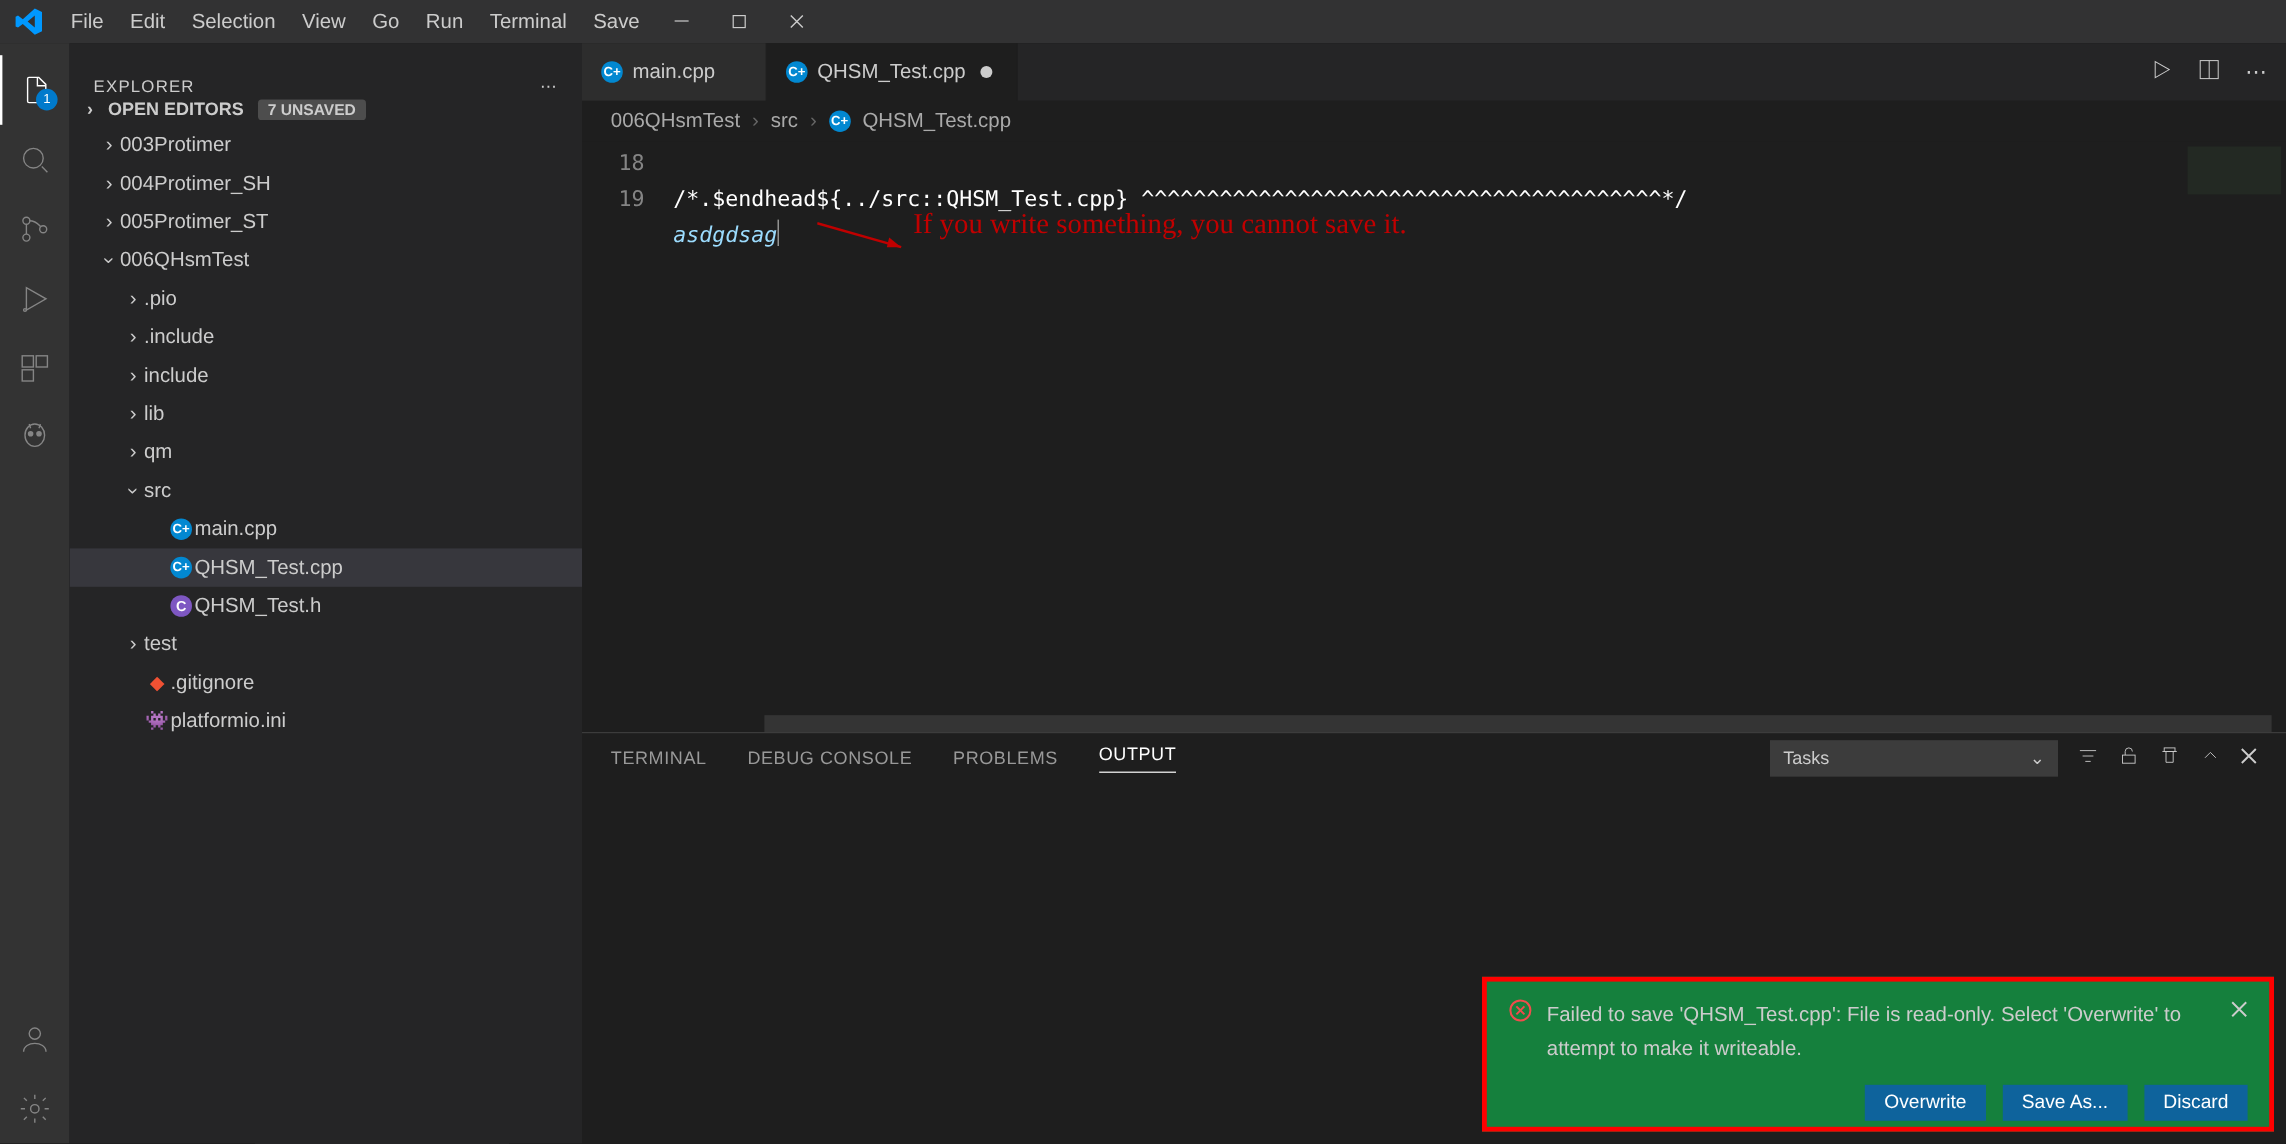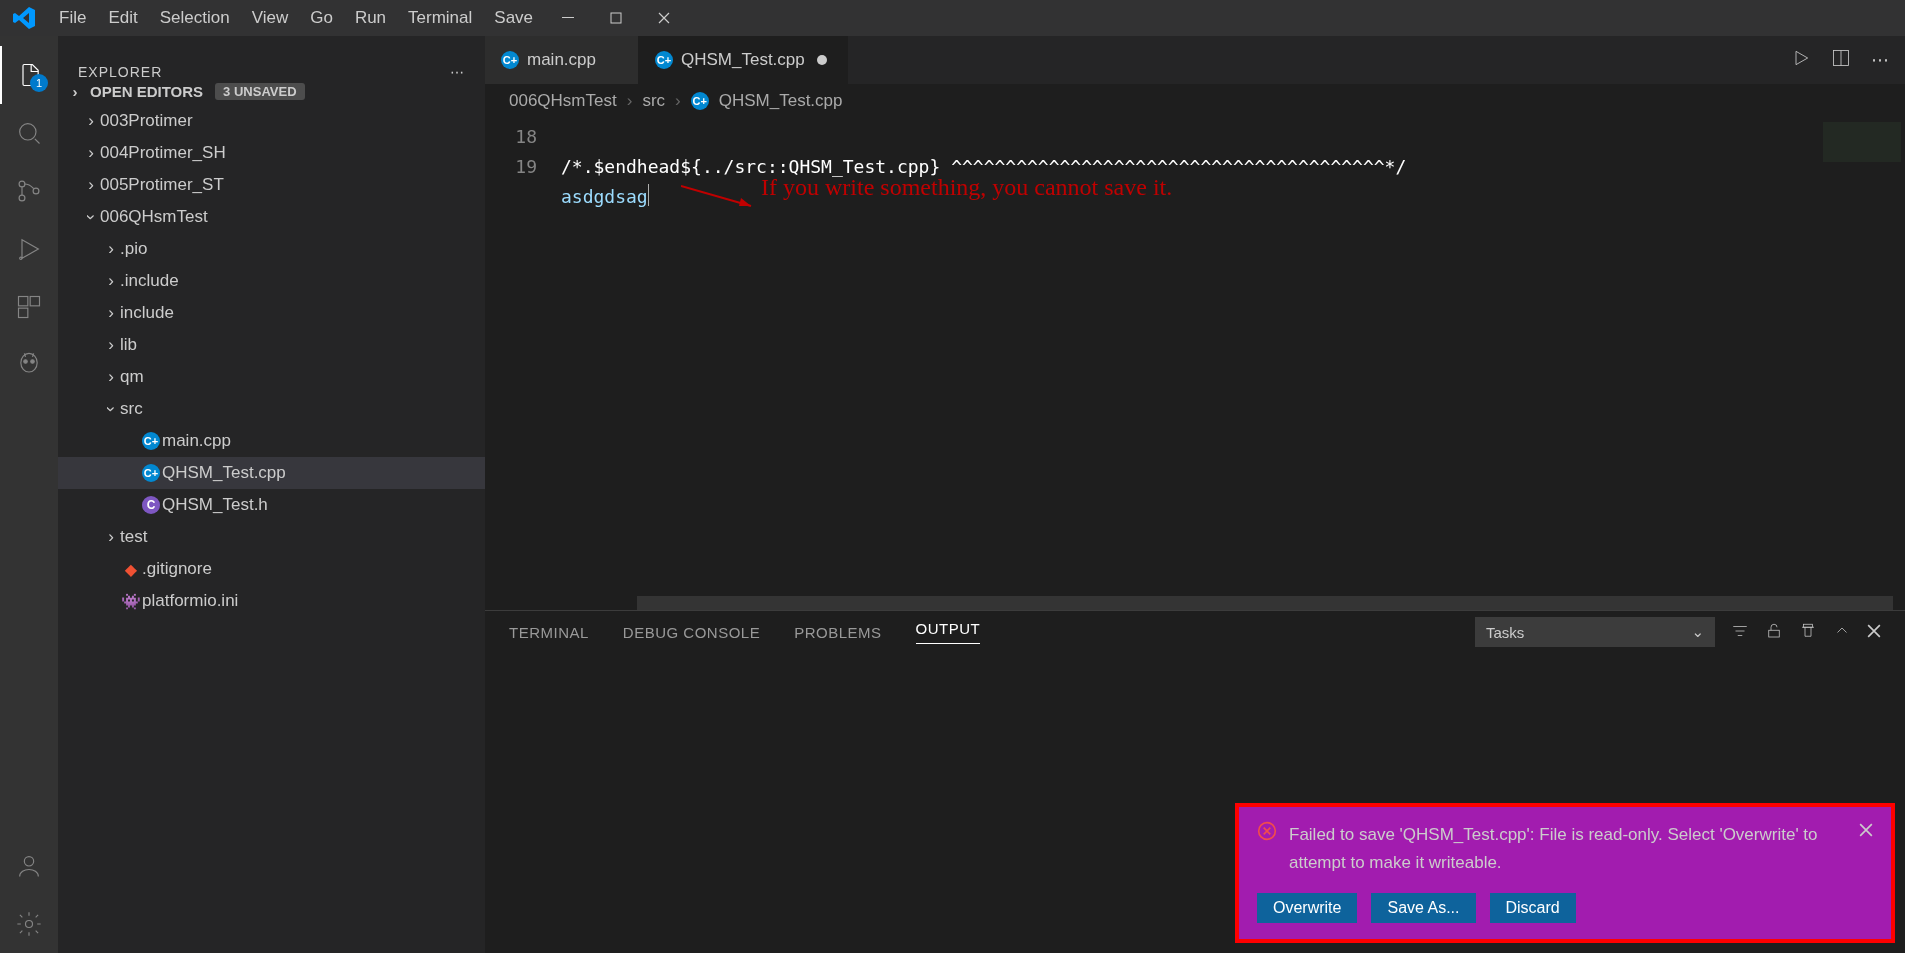--- a/index.html
+++ b/index.html
@@ -212,21 +212,21 @@
 .code {
   flex: 1;
   font-family: Consolas, monospace;
   font-size: 18px;
   line-height: 30px;
   padding-top: 4px;
   white-space: pre;
   position: relative;
 }
 .code .comment { color: #ffffff; }
-.code .ident { color: #9cdcfe; }
+.code .ident { color: #9cdcfe; font-style: italic; }
 .cursor {
   display: inline-block;
   width: 1px;
   height: 22px;
   background: #aeafad;
   vertical-align: -3px;
 }
 .annotation {
   position: absolute;
   color: #c00000;
@@ -291,41 +291,42 @@
   justify-content: space-between;
   align-items: center;
   cursor: pointer;
 }
 
 .notification {
   position: absolute;
   right: 10px;
   bottom: 10px;
   width: 660px;
-  background: #a21caf;
+  background: #15803d;
   border: 4px solid #ff0000;
-  padding: 14px 18px 16px 18px;
+  padding: 14px 18px 5px 18px;
   color: #ccc;
 }
 .notif-row {
   display: flex;
   gap: 12px;
   align-items: flex-start;
 }
 .notif-msg {
   flex: 1;
   font-size: 17px;
   line-height: 28px;
 }
 .notif-close {
   cursor: pointer;
 }
 .notif-buttons {
   display: flex;
   gap: 14px;
+  justify-content: flex-end;
   margin-top: 16px;
 }
 .notif-btn {
   background: #0e639c;
   color: #fff;
   border: none;
   padding: 6px 16px;
   font-size: 16px;
   cursor: pointer;
 }
@@ -440,21 +441,21 @@
   </div>
 
   <div class="sidebar">
     <div class="sidebar-header">
       <span class="sidebar-header-title">EXPLORER</span>
       <span style="cursor:pointer">⋯</span>
     </div>
     <div class="section-title">
       <span class="tree-chevron">›</span>
       <span>OPEN EDITORS</span>
-      <span class="unsaved-badge">3 UNSAVED</span>
+      <span class="unsaved-badge">7 UNSAVED</span>
     </div>
     <div class="tree" id="file-tree">
         <div class="tree-item" style="padding-left: 24px;">
           <span class="tree-chevron">›</span>
           <span>003Protimer</span>
         </div>
         <div class="tree-item" style="padding-left: 24px;">
           <span class="tree-chevron">›</span>
           <span>004Protimer_SH</span>
         </div>

